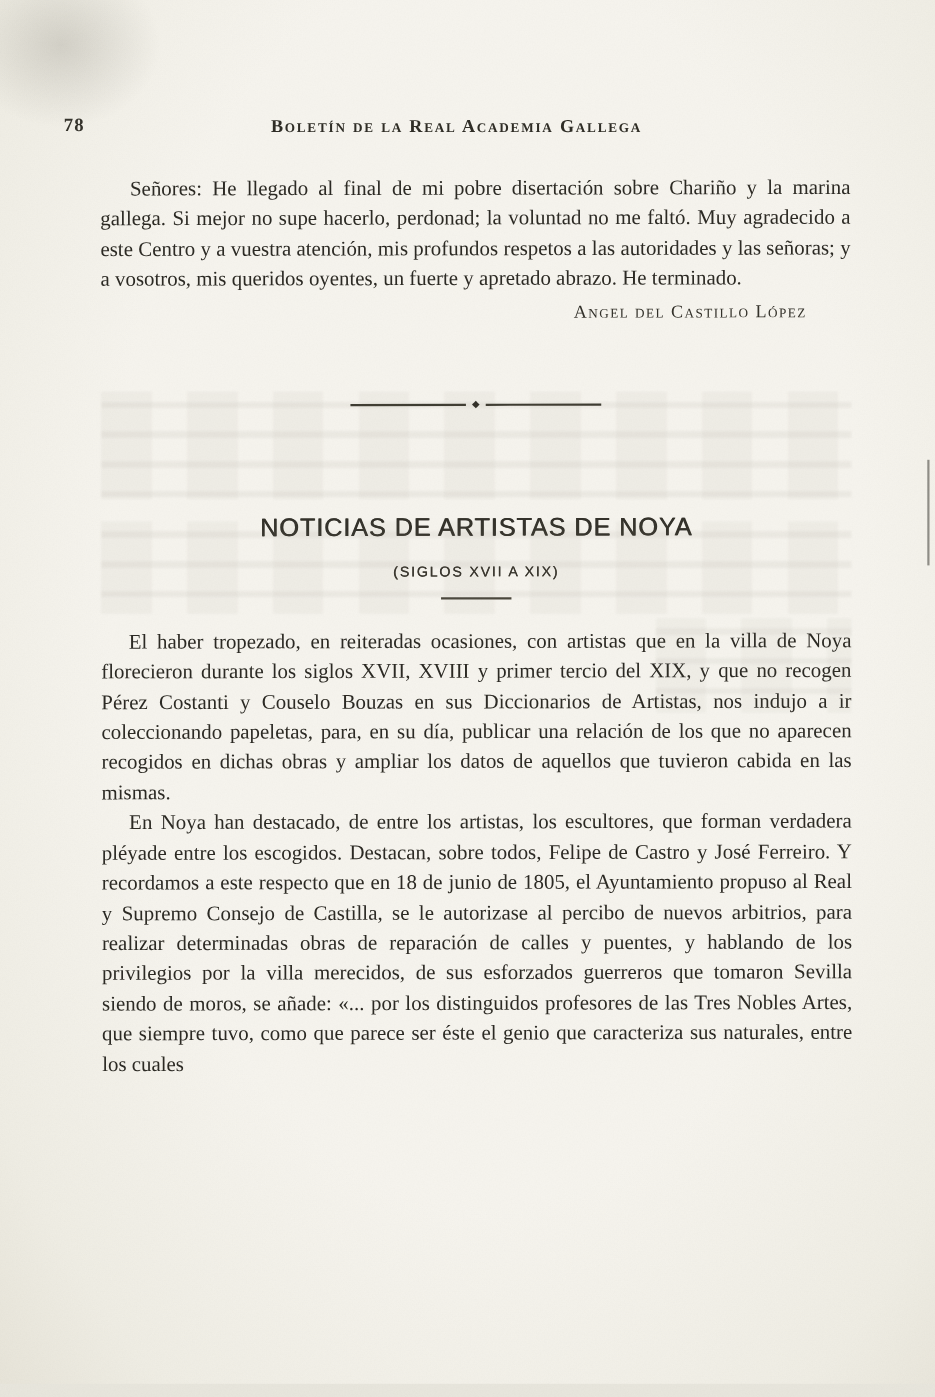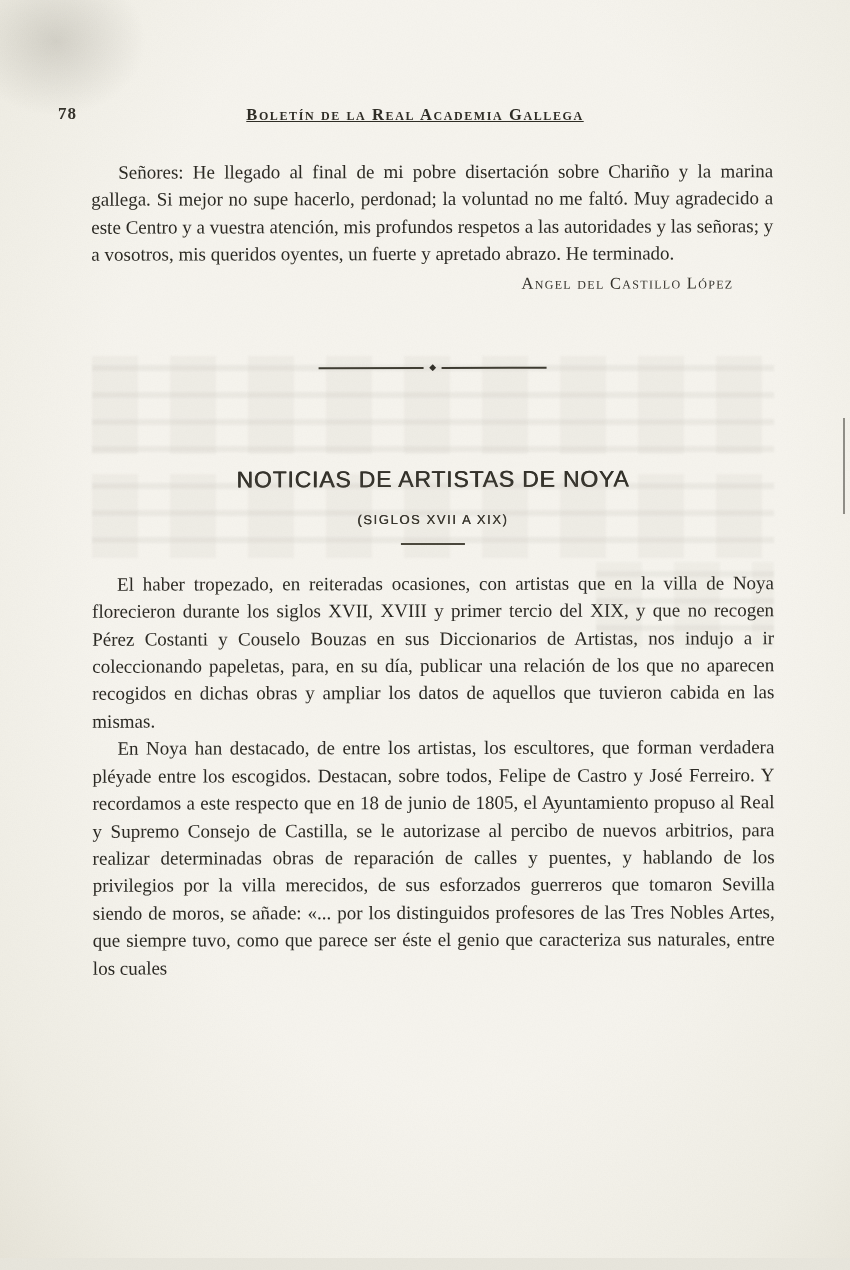--- a/index.html
+++ b/index.html
@@ -17,21 +17,21 @@
   .running-head {
     position: absolute; top: 104px; left: 58px; right: 78px; height: 24px;
   }
   .pagenum {
     position: absolute; left: 0; top: 0;
     font-size: 17px; font-weight: bold; letter-spacing: 1px; color: #35332c;
   }
   .head-title {
     position: absolute; left: 0; right: 0; top: 1px; text-align: center;
     font-weight: bold; font-variant: small-caps; letter-spacing: 1.6px;
-    font-size: 16.5px; color: #2f2d26; text-decoration: underline;
+    font-size: 16.5px; color: #2f2d26;
   }
   
   .textblock {
     position: absolute; top: 158px; left: 92px; width: 682px;
     font-size: 19px; line-height: 27.4px; text-align: justify;
     transform: rotate(-0.12deg);
     color: #2c2a24;
   }
   .para { margin: 0; text-indent: 27px; }
   .signature {

